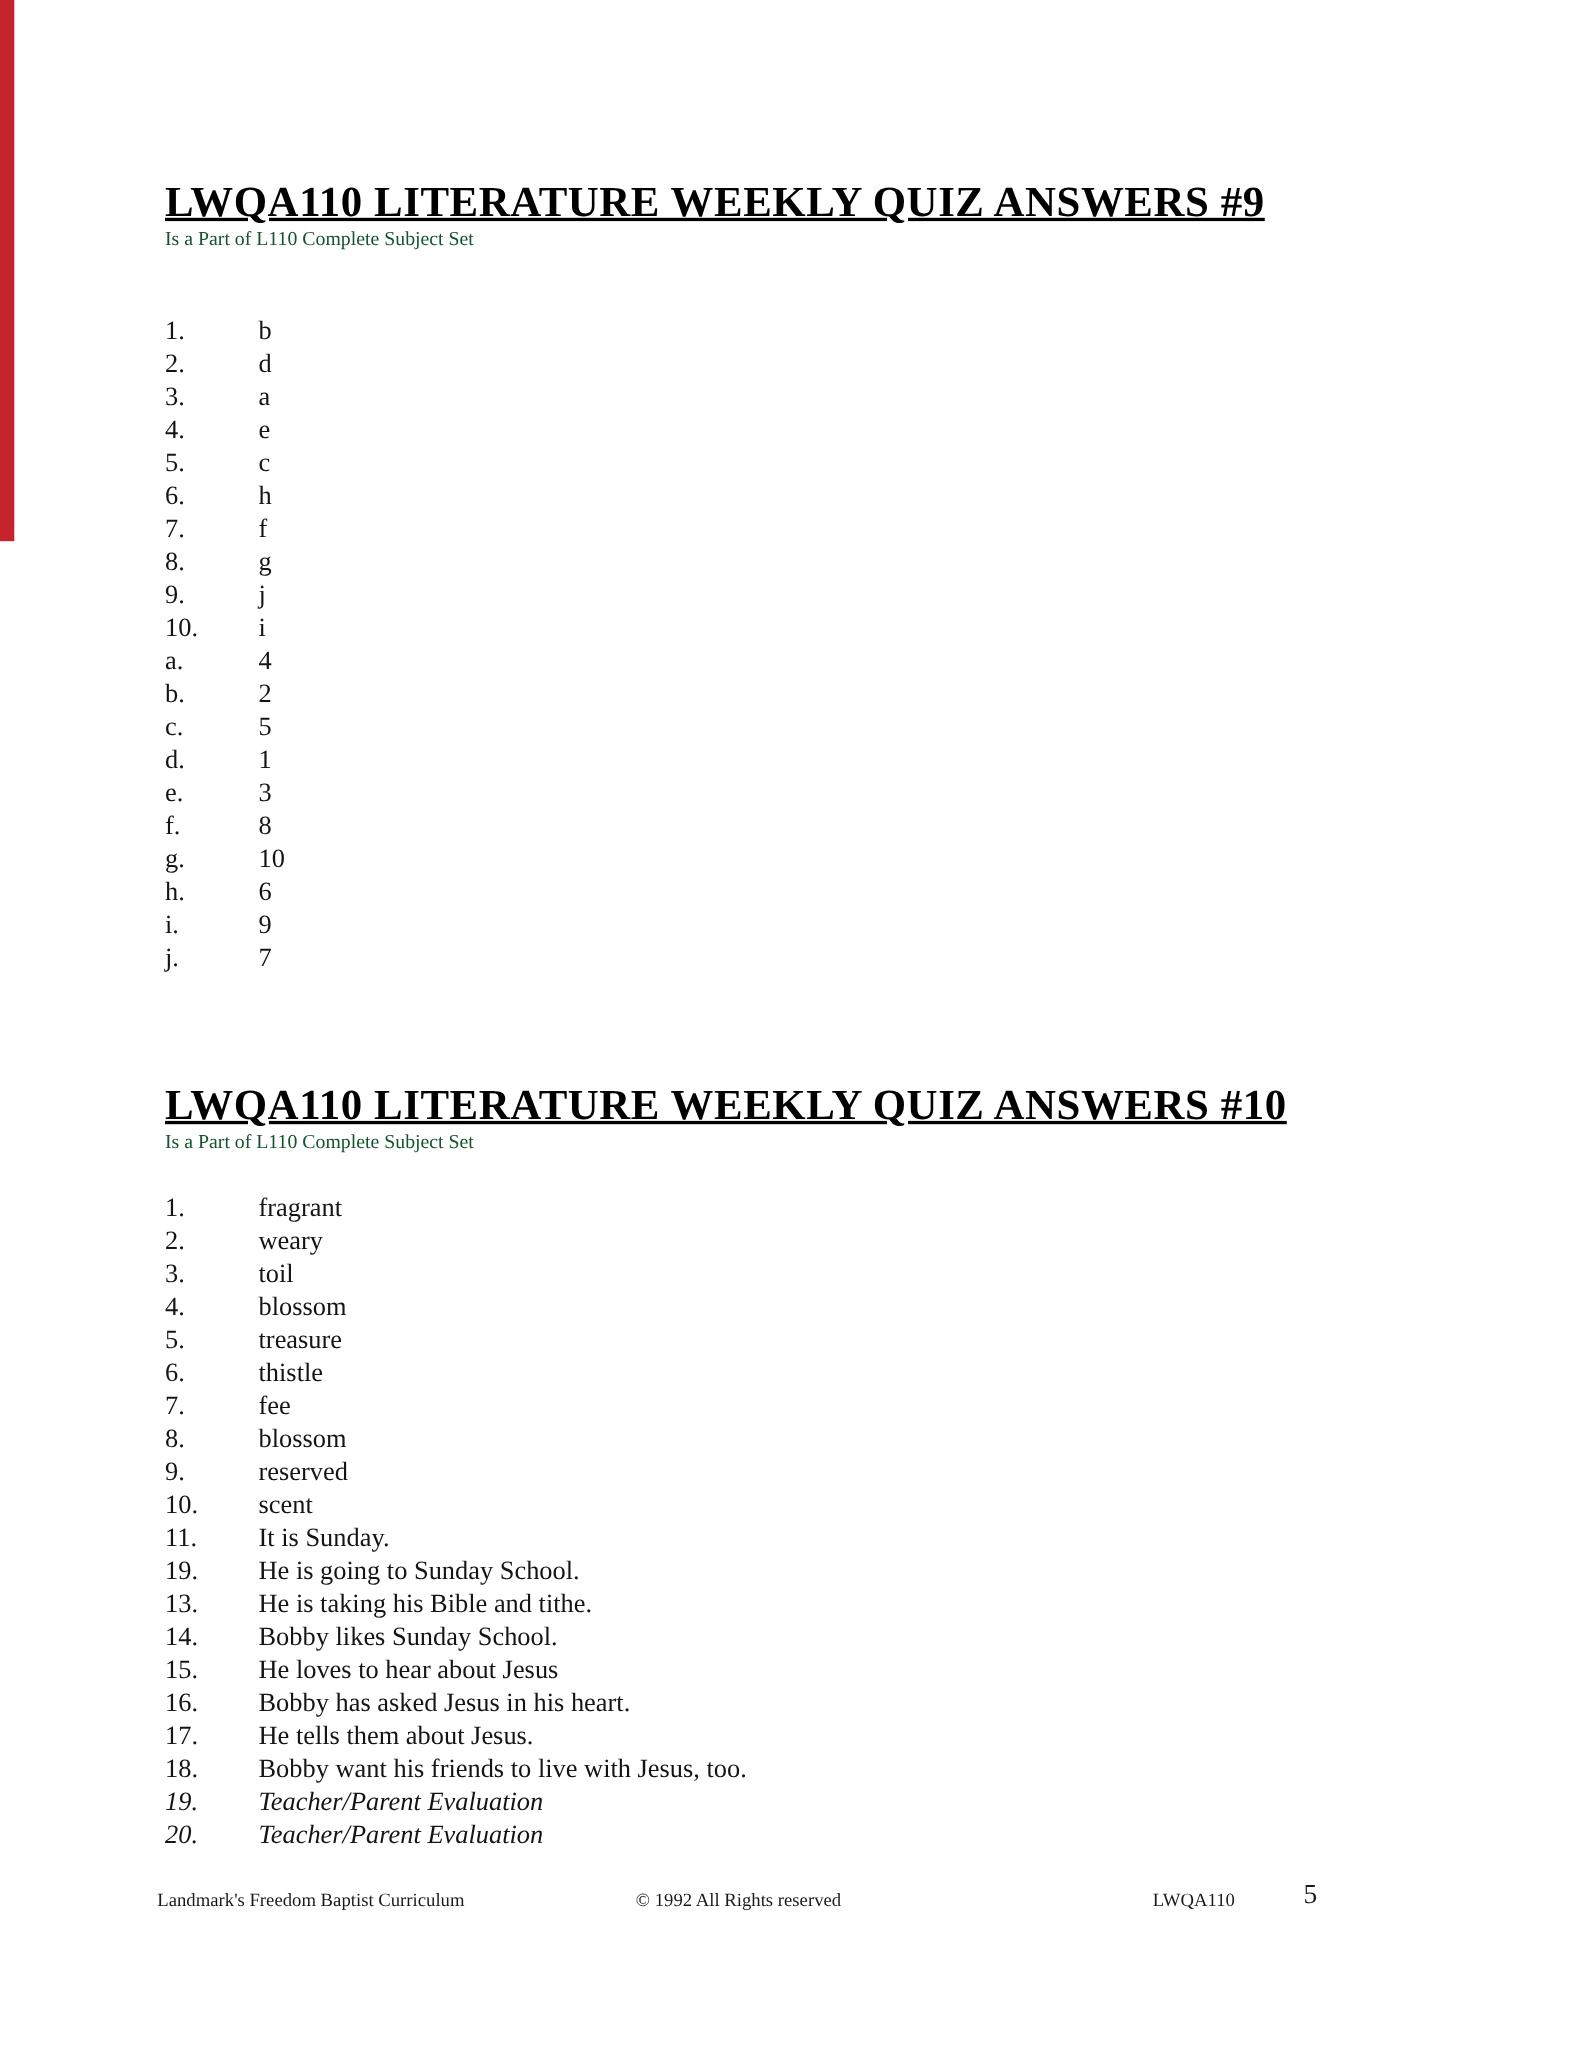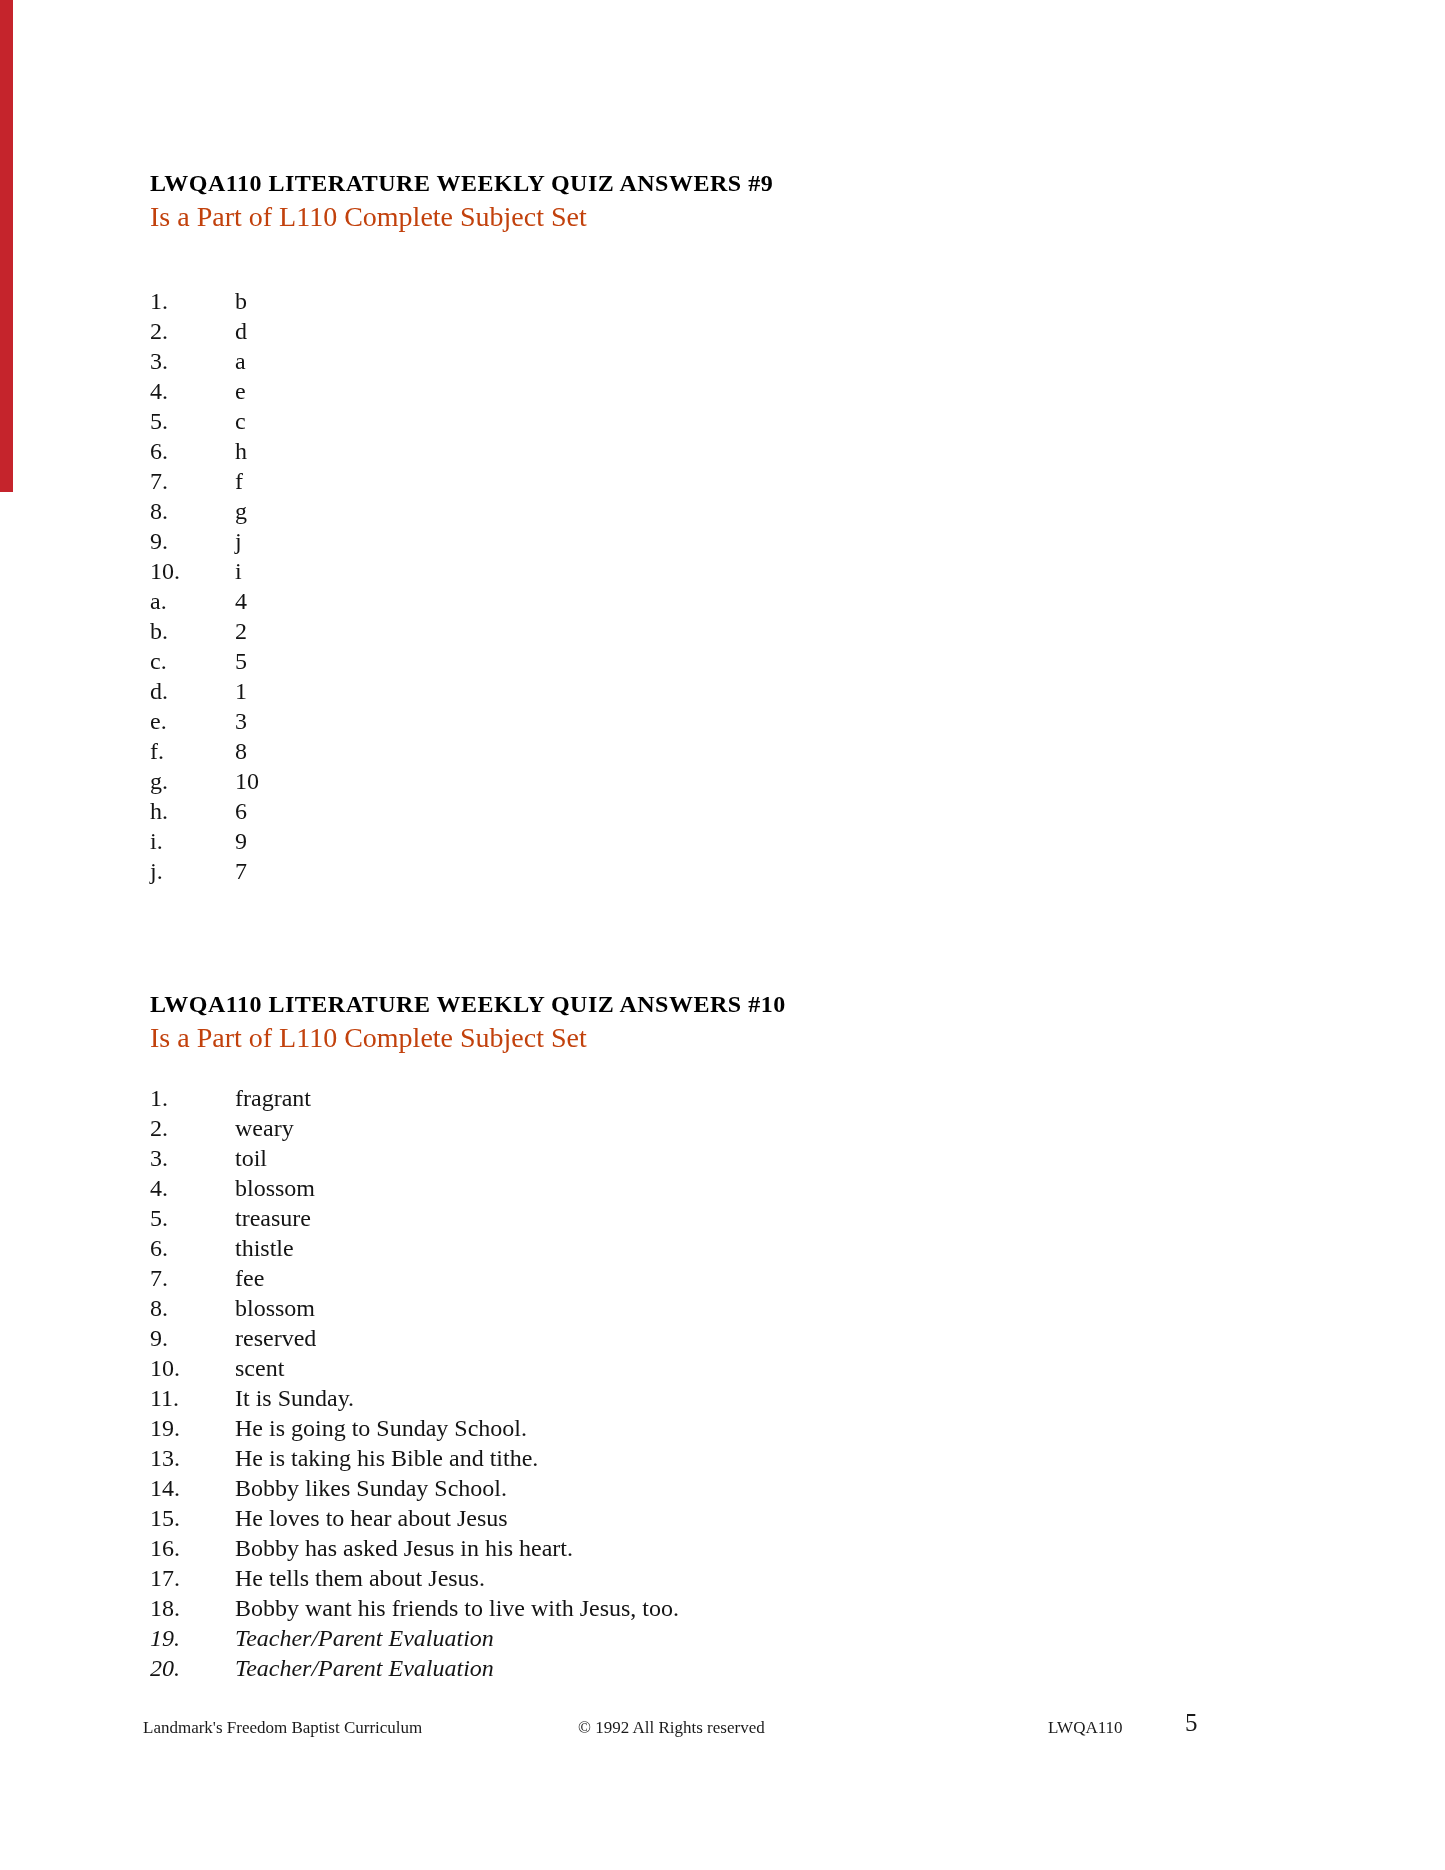--- a/index.html
+++ b/index.html
@@ -24,32 +24,33 @@
     height: 492px;
   }
   .content {
     position: absolute;
     left: 150px;
     top: 163px;
     width: 1150px;
   }
   .quiz-title {
     margin: 0;
-    font-size: 24px;
+    font-size: 39px;
     font-weight: bold;
     color: #000000;
     line-height: 41px;
     letter-spacing: 0.5px;
     white-space: nowrap;
+    text-decoration: underline;
   }
   .quiz-subtitle {
     margin: 0;
-    font-size: 28px;
+    font-size: 18px;
     line-height: 26px;
-    color: #c2410c;
+    color: #14532d;
   }
   .answer-list {
     margin-top: 56px;
   }
   .answer-list.second {
     margin-top: 32px;
   }
   .answer-row {
     display: flex;
     font-size: 24px;

